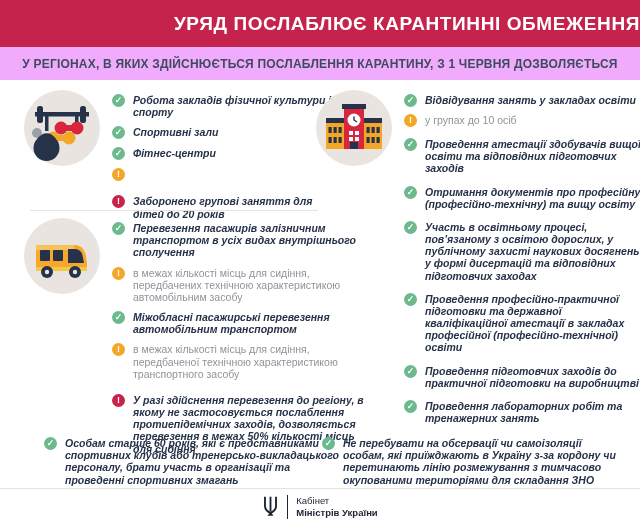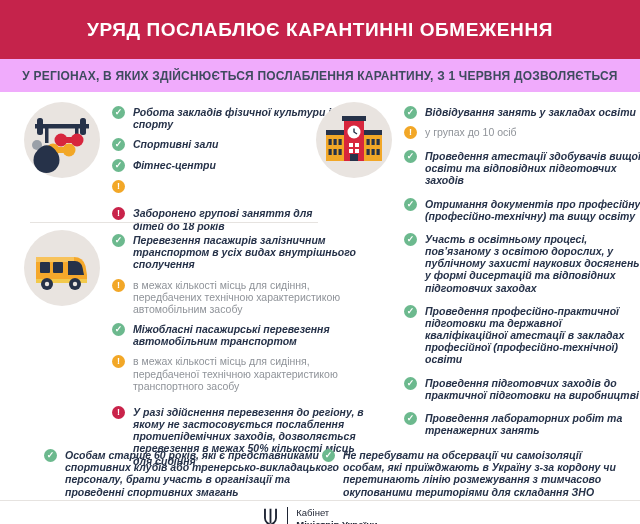--- a/index.html
+++ b/index.html
@@ -3,21 +3,21 @@
 <meta charset="utf-8">
 <style>
   :root{
     --header-red:#C5234B; --navy:#263249; --gray:#8F9399; --green:#6CB98E;
     --yellow:#F2A727; --red-badge:#C9234A; --circle-bg:#E9E4E0; --divider:#E6E3E0;
   }
   *{margin:0;padding:0;box-sizing:border-box;}
   html,body{width:640px;height:524px;}
   body{font-family:"Liberation Sans",sans-serif;background:#fff;overflow:hidden;position:relative;}
 
-  .header{height:59px;background:var(--header-red,#C5234B);display:flex;align-items:center;justify-content:center;}
+  .header{height:47px;background:var(--header-red,#C5234B);display:flex;align-items:center;justify-content:flex-end;}
   .header-title{color:#fff;font-size:19px;font-weight:bold;letter-spacing:.6px;}
 
   .subtitle-band{height:33px;display:flex;align-items:center;justify-content:center;background:#f0abfc;}
   .subtitle{color:#3E4B5E;font-size:12px;font-weight:bold;letter-spacing:.2px;}
 
   .content{position:relative;height:408px;background:#fff;}
 
   .section{position:absolute;display:flex;}
   #sports-section{left:24px;top:10px;}
   #transport-section{left:24px;top:138px;}
@@ -107,21 +107,21 @@
       </div>
       <div class="item bold">
         <span class="badge green">✓</span>
         <div class="txt">Фітнес-центри</div>
       </div>
       <div class="item muted">
         <span class="badge yellow">!</span>
       </div>
       <div class="item bold gap-top">
         <span class="badge red">!</span>
-        <div class="txt">Заборонено групові заняття для дітей до 18 років</div>
+        <div class="txt">Заборонено групові заняття для дітей до 20 років</div>
       </div>
     </div>
   </div>
 
   <div class="hdivider" id="divider-left"></div>
 
   <div class="section" id="transport-section">
     <svg class="circle-icon" viewBox="0 0 76 76">
       <circle cx="38" cy="38" r="38" fill="#E9E4E0"></circle>
       <path d="M12 27 h38 q9 0 11.5 9 l1.5 9 v8 h-51 z" fill="#F5A82B"></path>

